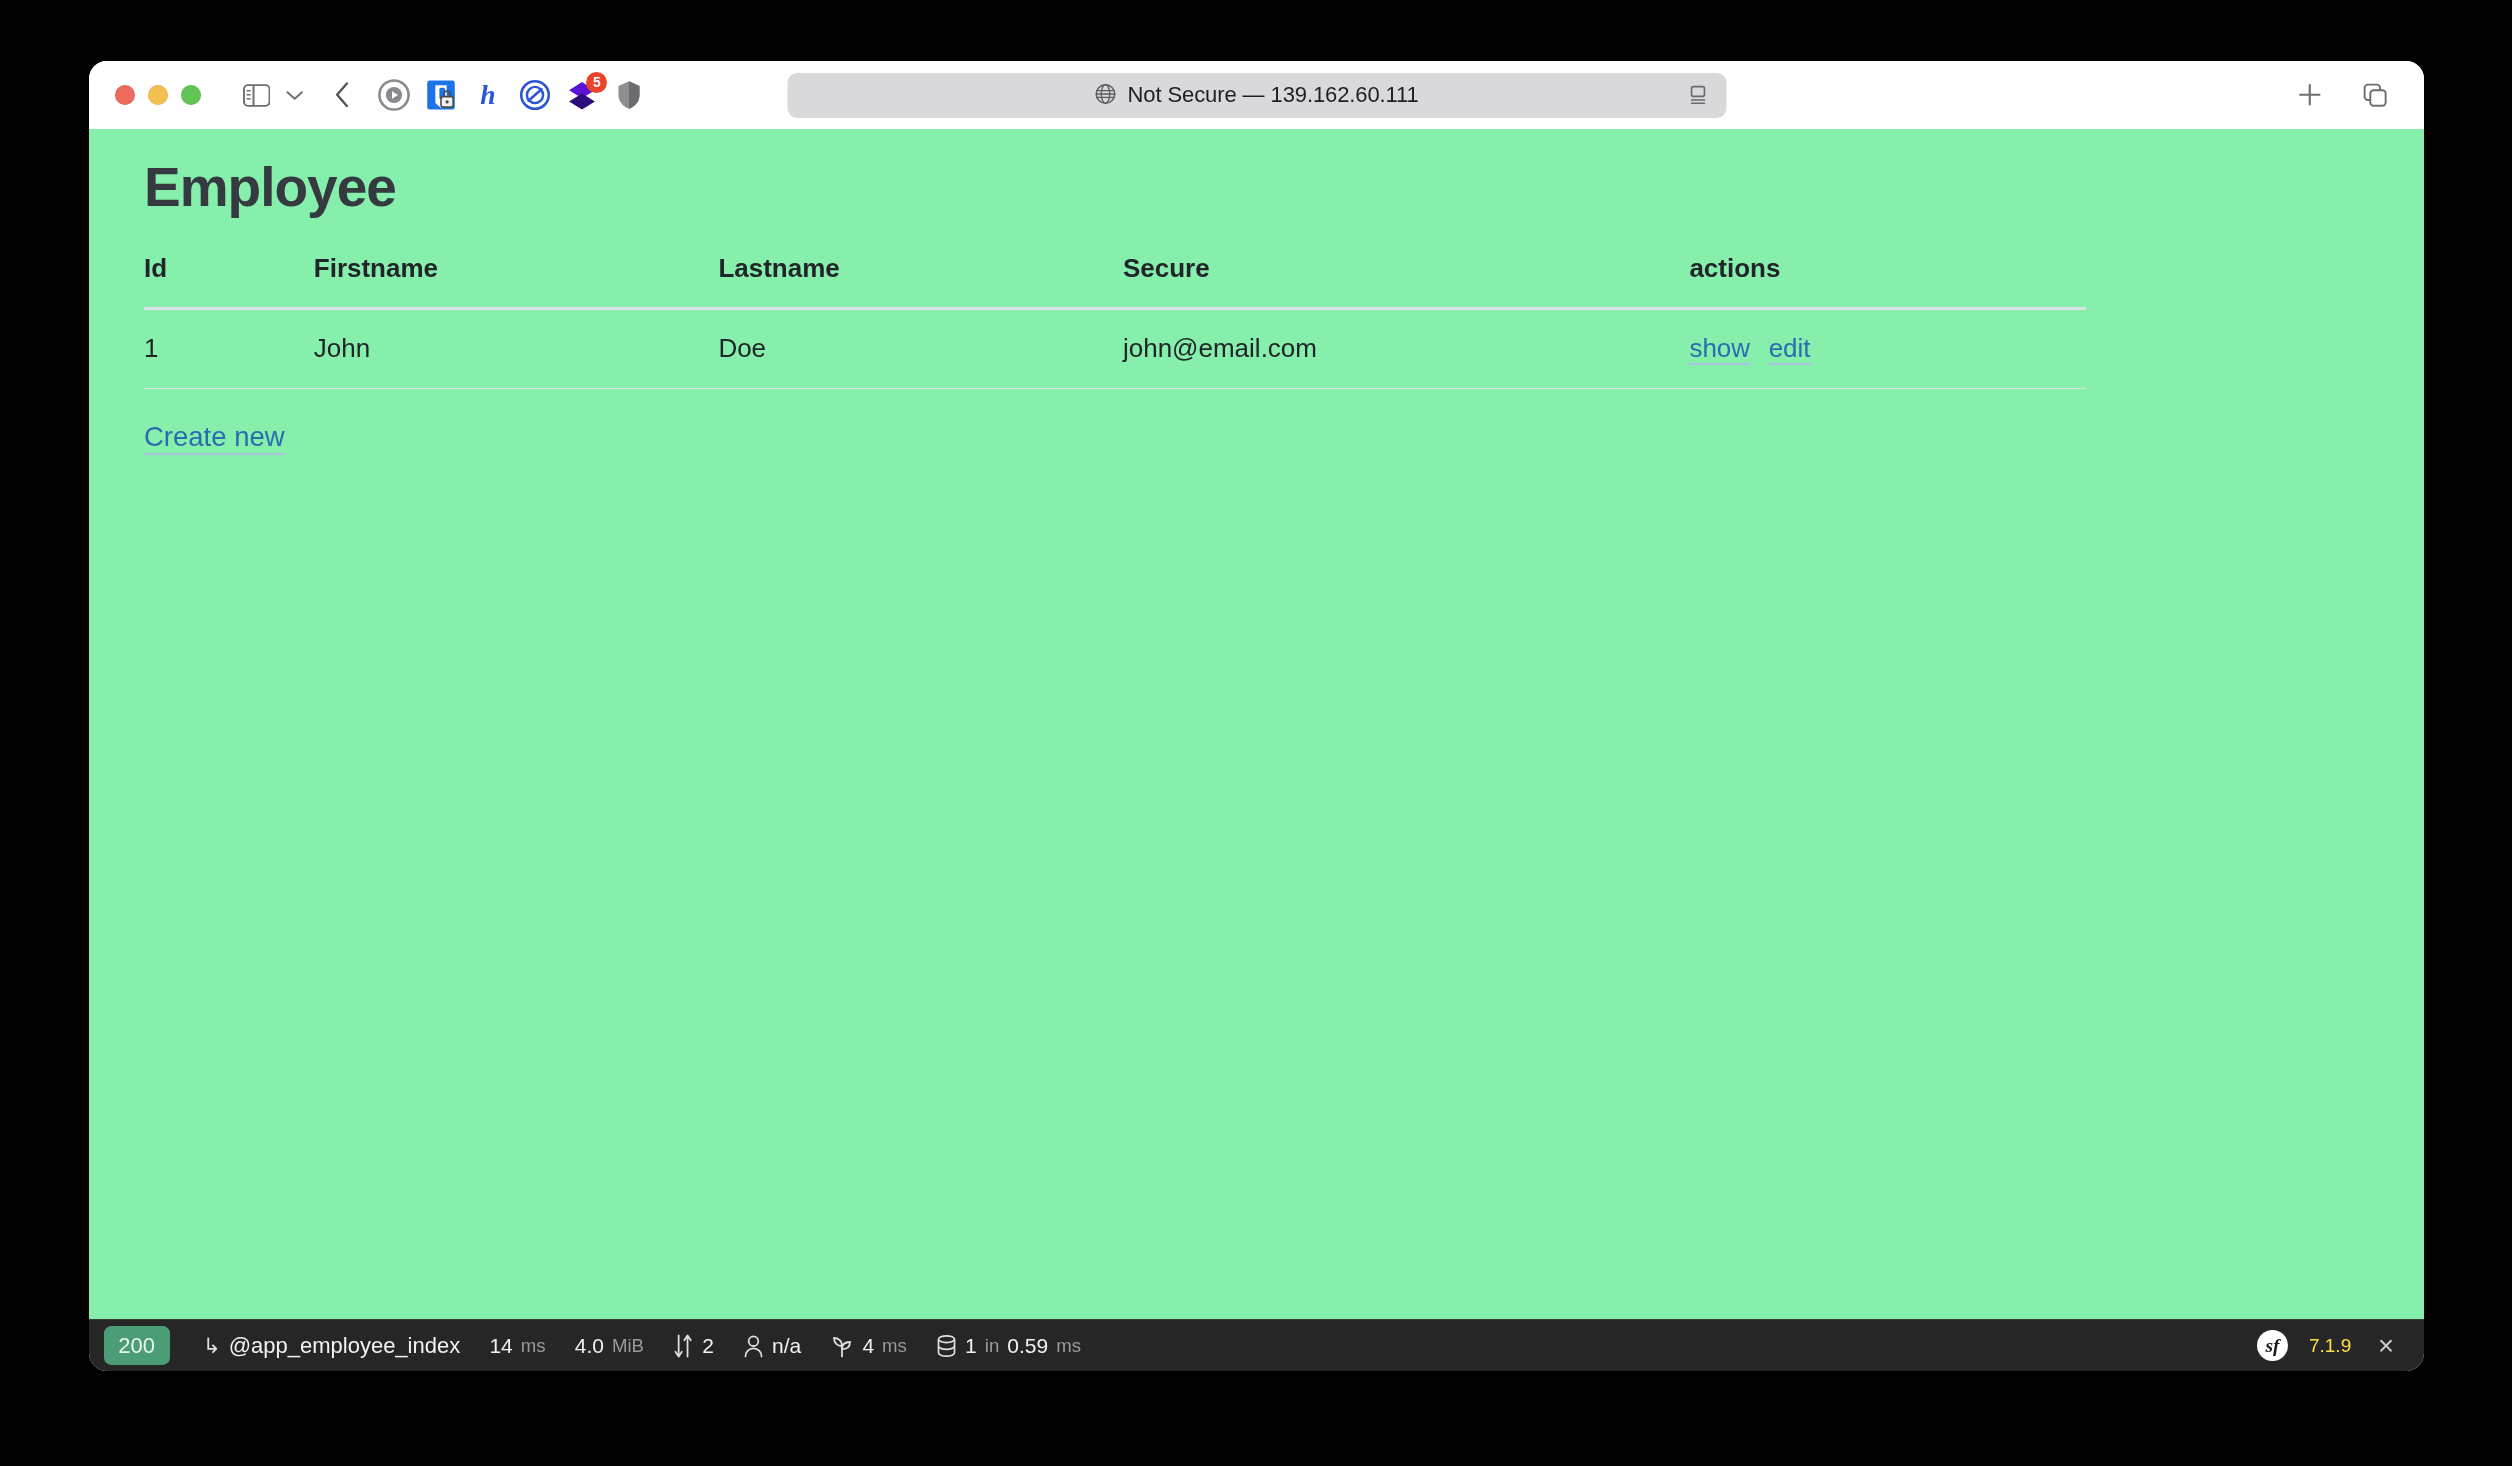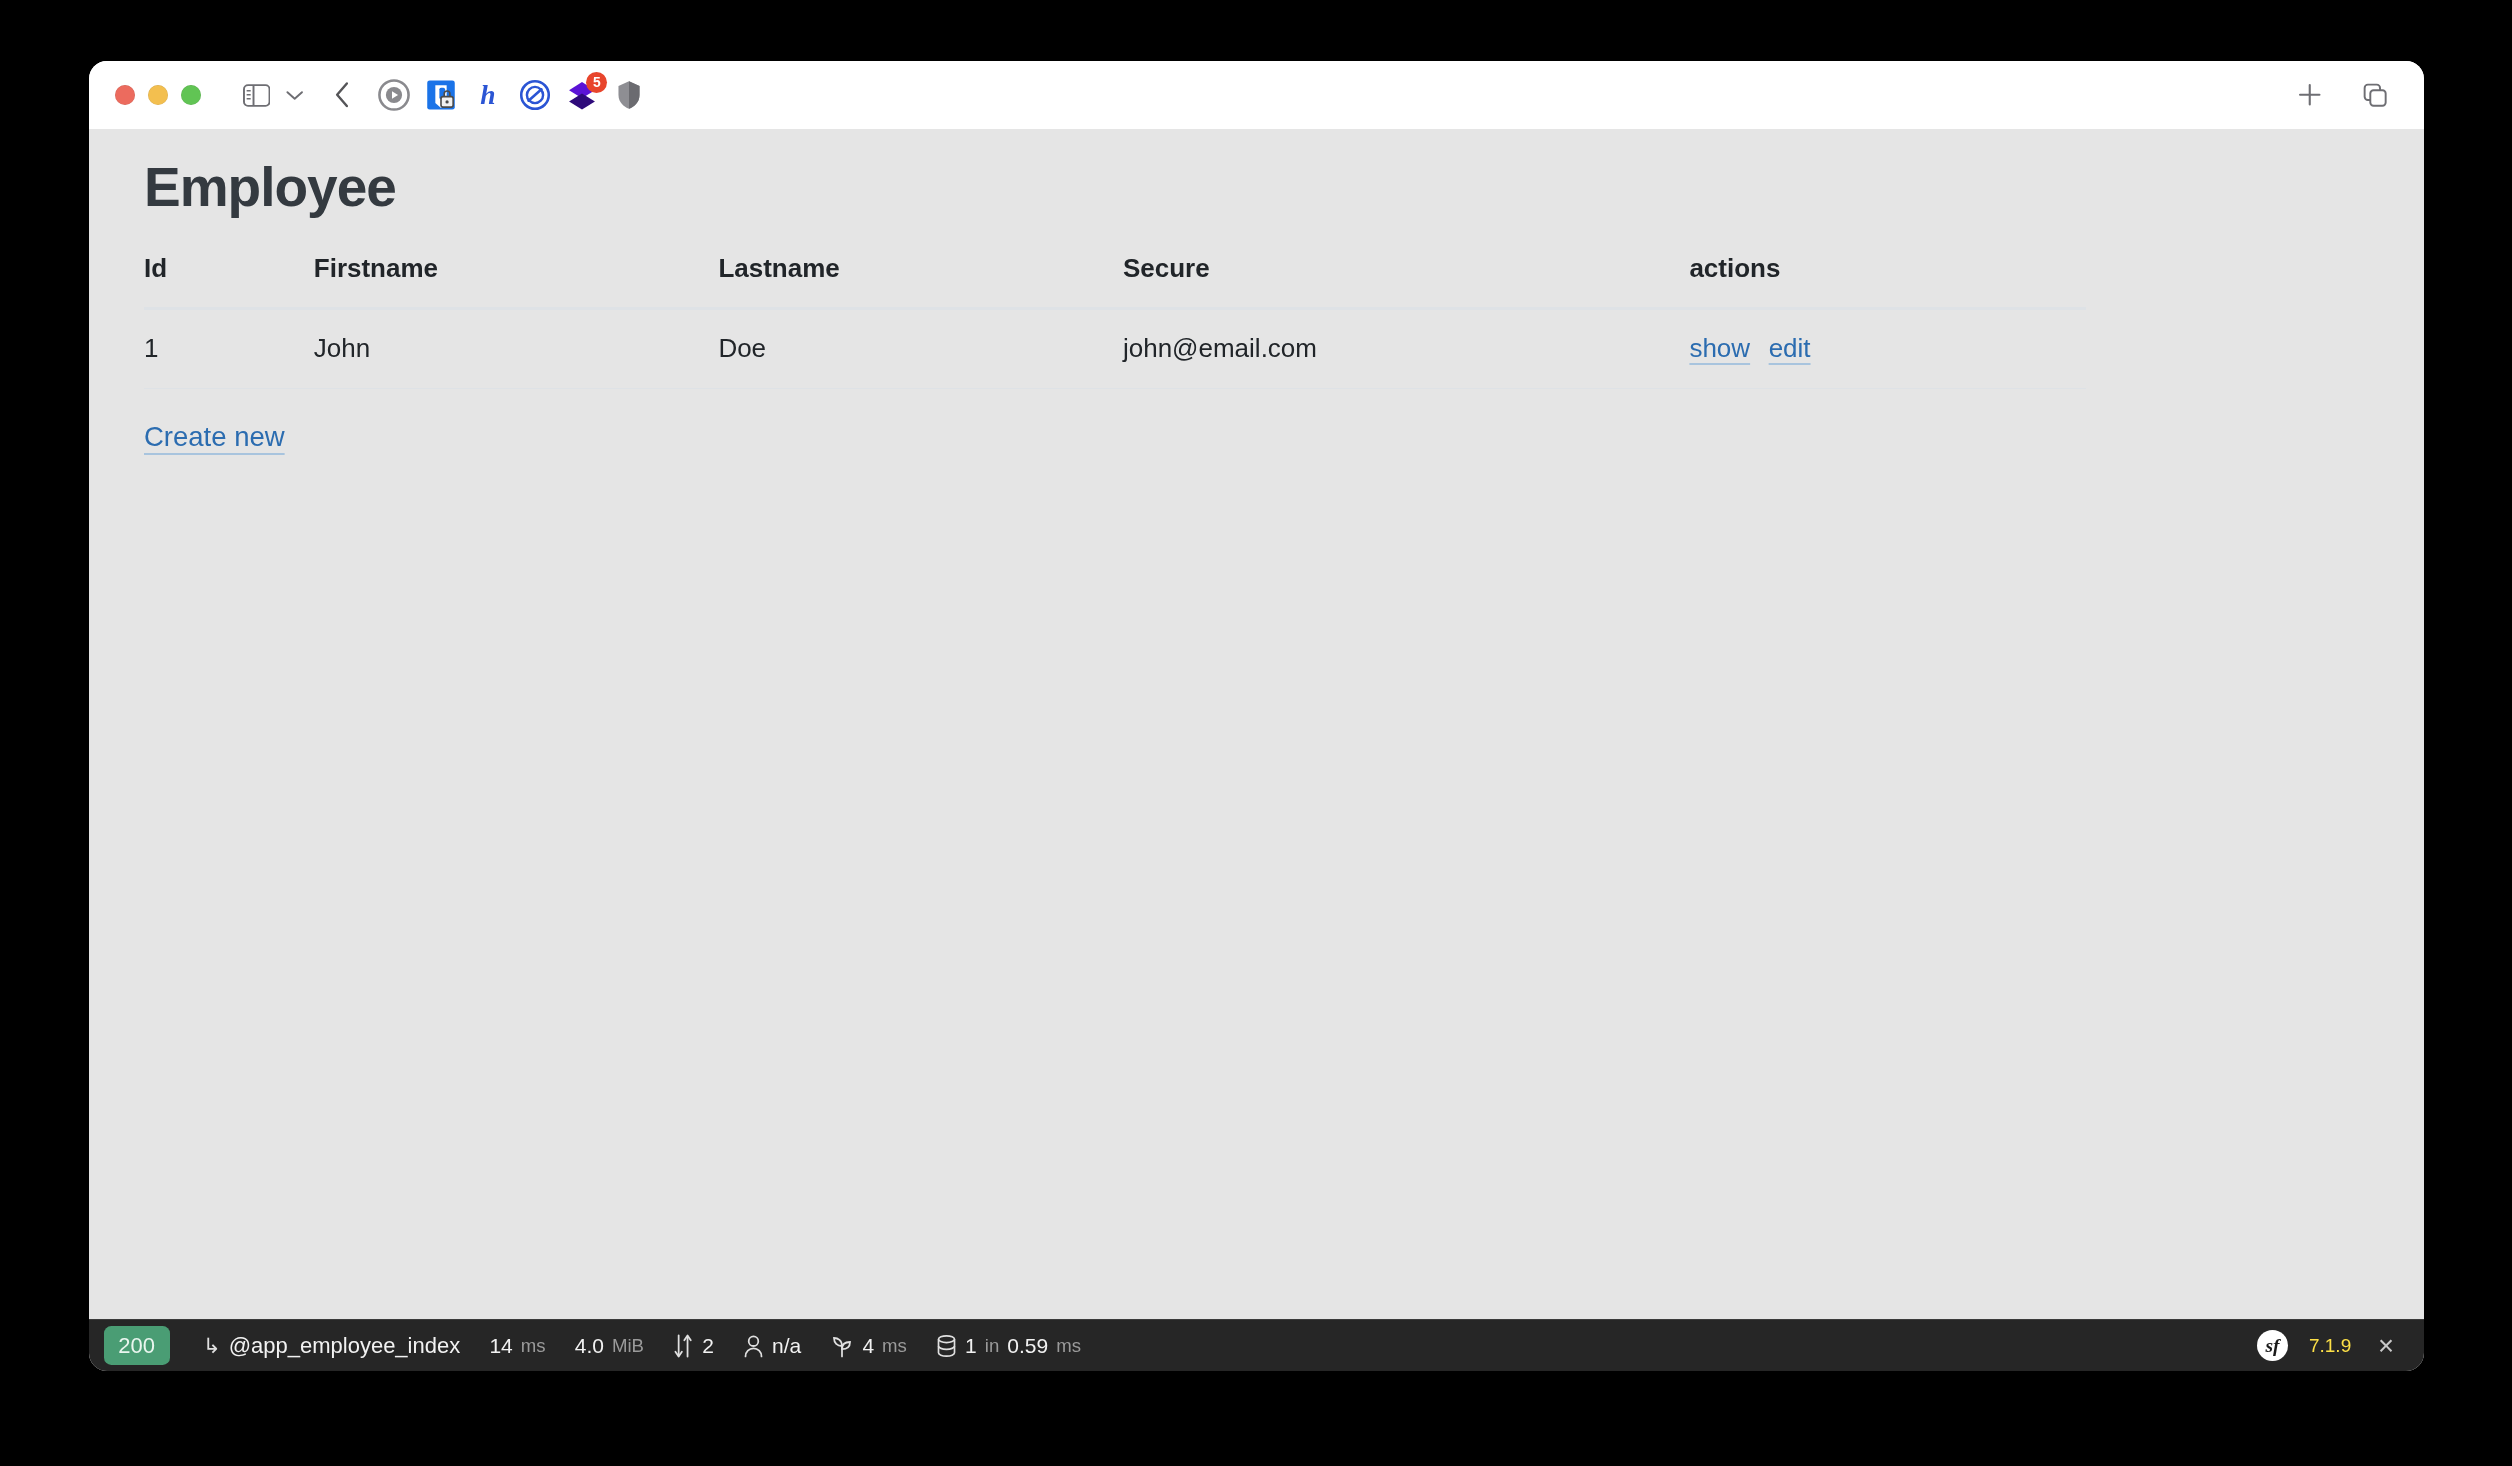--- a/index.html
+++ b/index.html
@@ -124,21 +124,21 @@
     margin-left: auto;
     display: flex;
     align-items: center;
     gap: 27.5px;
     color: #6e6e73;
   }
 
   
   .page {
     flex: 1 1 auto;
-    background: #e5e5e5;
+    background: #86efac;
     overflow: hidden;
     position: relative;
   }
   .content {
     padding: 27.5px 0 0 55px;
   }
   h1.page-title {
     font-size: 55px;
     font-weight: 700;
     color: #343a40;
@@ -350,20 +350,39 @@
 
       <span class="ext">
         <svg width="34" height="34" viewBox="0 0 42 42">
           <path d="M21 4 L34 10 v11 c0 9 -6.5 14.5 -13 17 -6.5 -2.5 -13 -8 -13 -17 V10 Z" fill="#8e8e93"></path>
           <path d="M21 4 L34 10 v11 c0 9 -6.5 14.5 -13 17 Z" fill="#6b6b70"></path>
         </svg>
       </span>
 
     </div>
 
+    <div class="urlfield">
+      <span>
+        <svg width="22" height="22" viewBox="0 0 26 26" fill="none">
+          <circle cx="13" cy="13" r="11" stroke="#5c5c61" stroke-width="1.8"></circle>
+          <ellipse cx="13" cy="13" rx="5" ry="11" stroke="#5c5c61" stroke-width="1.6"></ellipse>
+          <line x1="2.3" y1="9" x2="23.7" y2="9" stroke="#5c5c61" stroke-width="1.6"></line>
+          <line x1="2.3" y1="17" x2="23.7" y2="17" stroke="#5c5c61" stroke-width="1.6"></line>
+          <line x1="2" y1="13" x2="24" y2="13" stroke="#5c5c61" stroke-width="1.6"></line>
+        </svg>
+      </span>
+      <span class="url-text" title="Search or enter website name">Not Secure — 139.162.60.111</span>
+      <span class="reader-btn">
+        <svg width="21" height="21" viewBox="0 0 26 26" fill="none">
+          <rect x="5" y="3" width="16" height="12" rx="2.2" stroke="#6a6a6e" stroke-width="2"></rect>
+          <line x1="5" y1="19.5" x2="21" y2="19.5" stroke="#6a6a6e" stroke-width="2" stroke-linecap="round"></line>
+          <line x1="5" y1="23.5" x2="21" y2="23.5" stroke="#6a6a6e" stroke-width="2" stroke-linecap="round"></line>
+        </svg>
+      </span>
+    </div>
 
     <div class="right-group">
       <span class="tb-btn">
         <svg width="27.5" height="27.5" viewBox="0 0 34 34" fill="none">
           <line x1="17" y1="5" x2="17" y2="29" stroke="#6e6e73" stroke-width="2.6" stroke-linecap="round"></line>
           <line x1="5" y1="17" x2="29" y2="17" stroke="#6e6e73" stroke-width="2.6" stroke-linecap="round"></line>
         </svg>
       </span>
       <span class="tb-btn">
         <svg width="27.5" height="27.5" viewBox="0 0 34 34" fill="none">

